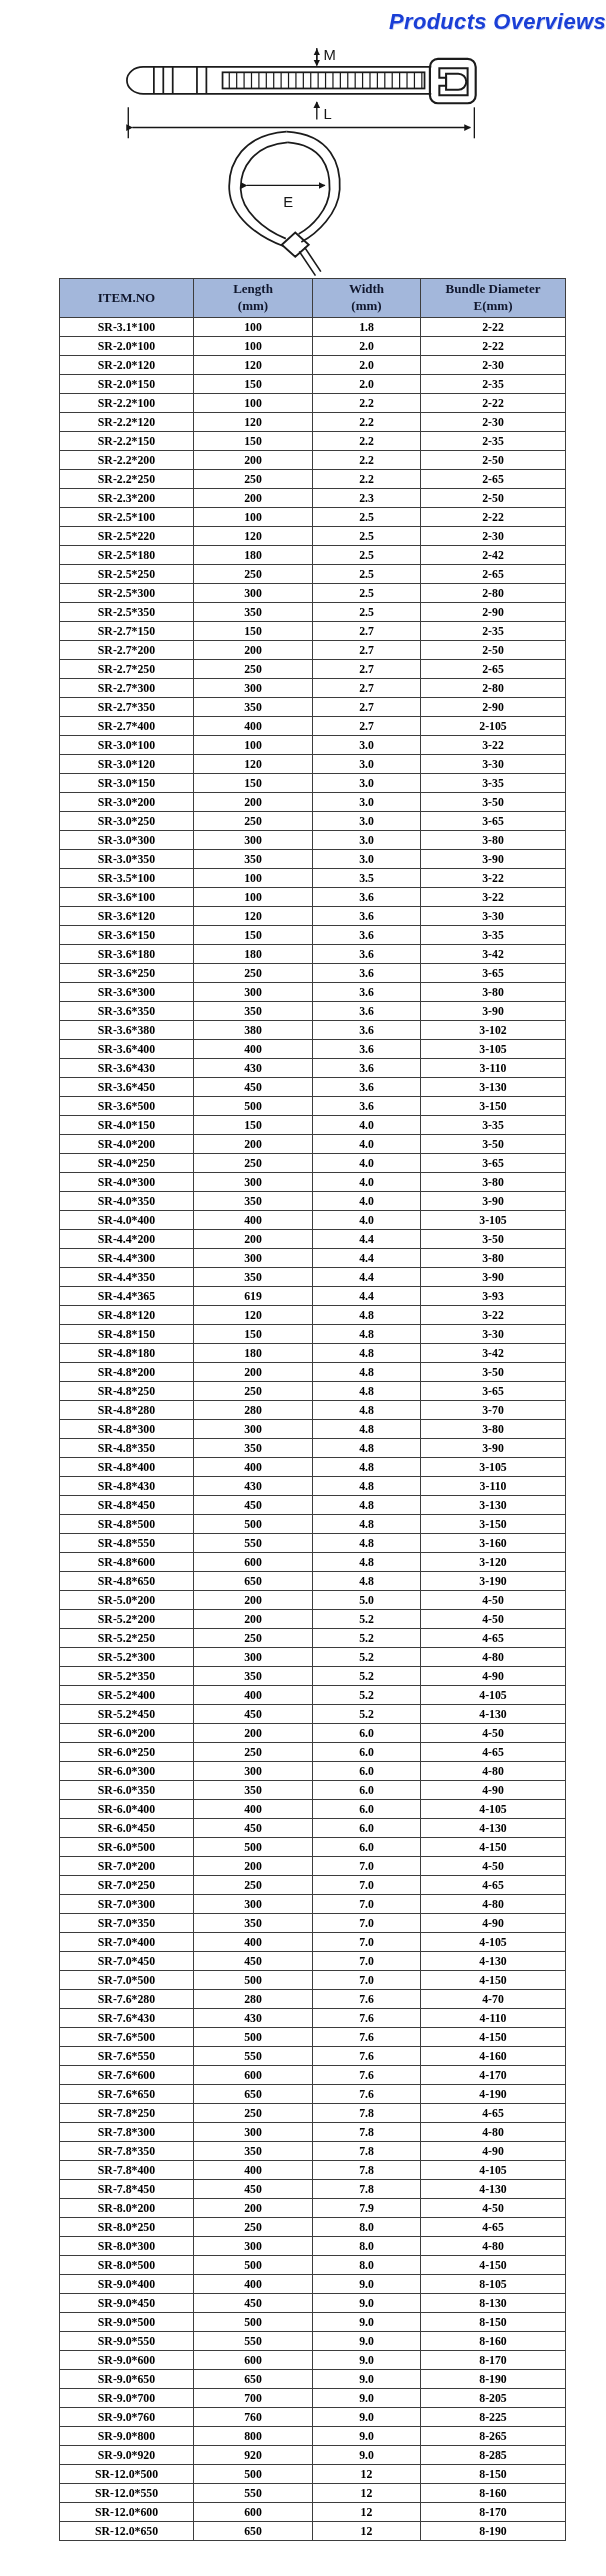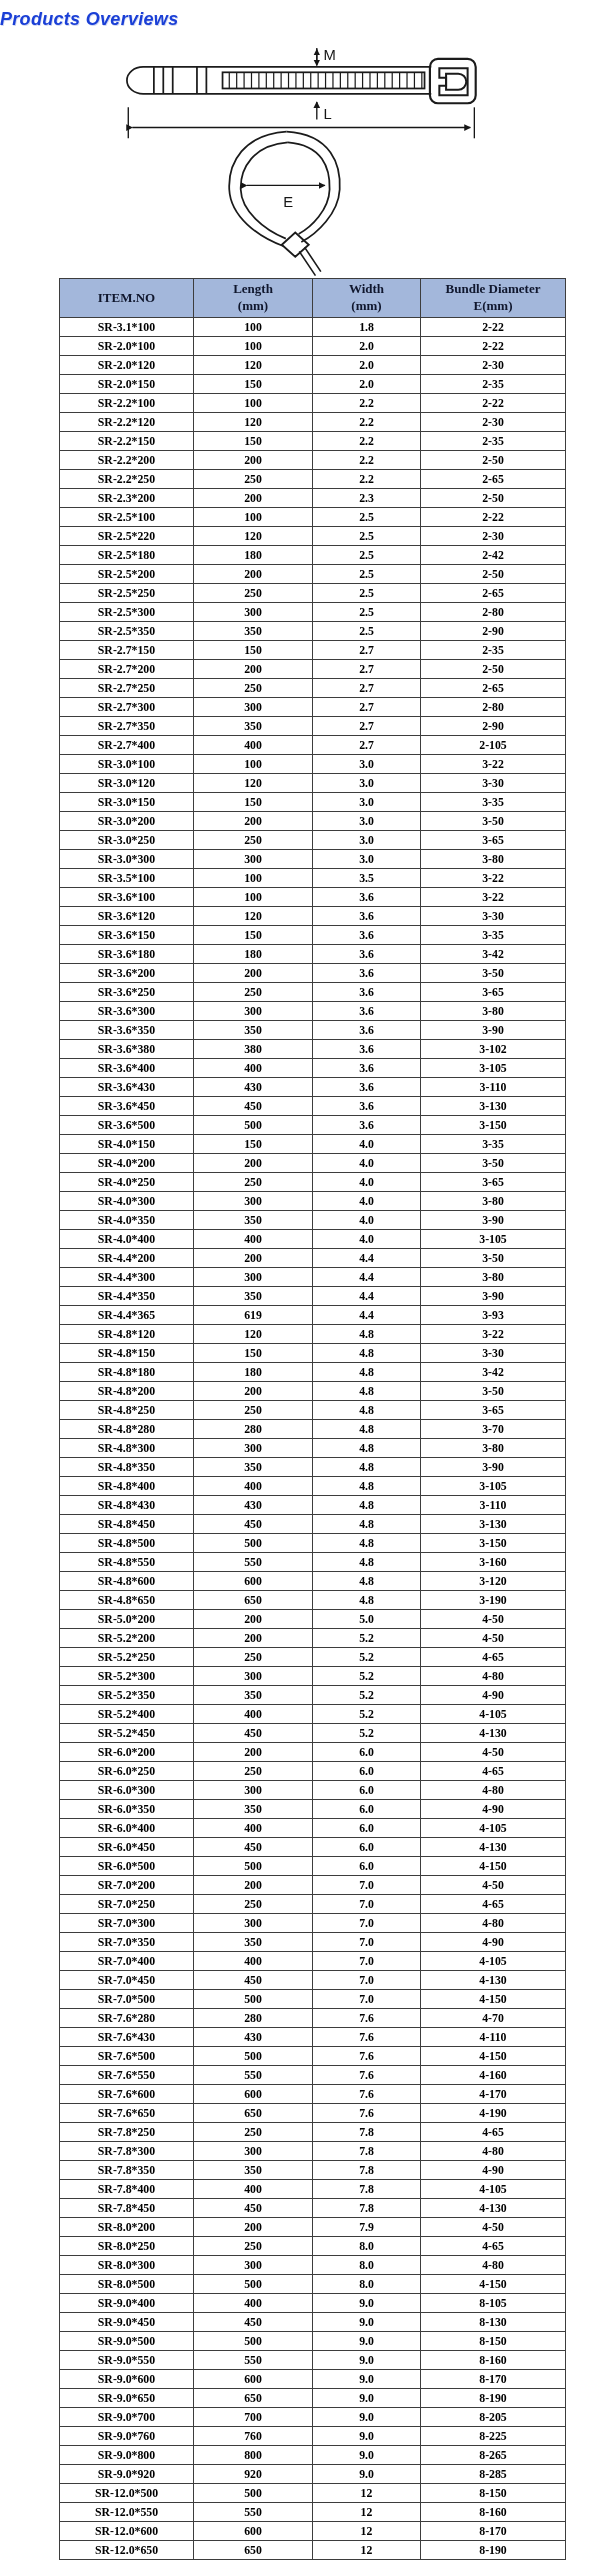--- a/index.html
+++ b/index.html
@@ -8,23 +8,23 @@
     --header-fg:#10172e;
     --border:#3d3d3d;
     --line:#1b1b1b;
   }
   html,body{margin:0;padding:0;background:#ffffff;}
   .page{
     position:relative;width:606px;height:2576px;background:#fff;
     font-family:"Liberation Serif",serif;overflow:hidden;
   }
   .title{
-    position:absolute;top:9.4px;left:0;width:100%;text-align:left;
+    position:absolute;top:9.4px;left:0;width:100%;text-align:right;
     font-family:"Liberation Sans",sans-serif;font-weight:bold;font-style:italic;
-    font-size:18px;letter-spacing:0.3px;color:var(--accent);
+    font-size:22px;letter-spacing:0.3px;color:var(--accent);
     text-shadow:0.7px 0.7px 0 rgba(120,140,220,0.35);
   }
   .diagram{position:absolute;top:40px;left:0;width:606px;height:237px;}
   .diagram svg{display:block;}
   .dim-label{
     font-family:"Liberation Sans",sans-serif;font-size:22px;fill:#161616;font-weight:500;
   }
   table.spec{
     position:absolute;top:278px;left:59px;width:506px;
     border-collapse:collapse;table-layout:fixed;
@@ -198,26 +198,20 @@
           <td>2.5</td>
           <td>2-30</td>
         </tr>
         <tr>
           <td>SR-2.5*180</td>
           <td>180</td>
           <td>2.5</td>
           <td>2-42</td>
         </tr>
         <tr>
-          <td>SR-2.5*200</td>
-          <td>200</td>
-          <td>2.5</td>
-          <td>2-50</td>
-        </tr>
-        <tr>
           <td>SR-2.5*250</td>
           <td>250</td>
           <td>2.5</td>
           <td>2-65</td>
         </tr>
         <tr>
           <td>SR-2.5*300</td>
           <td>300</td>
           <td>2.5</td>
           <td>2-80</td>
@@ -294,20 +288,26 @@
           <td>3.0</td>
           <td>3-65</td>
         </tr>
         <tr>
           <td>SR-3.0*300</td>
           <td>300</td>
           <td>3.0</td>
           <td>3-80</td>
         </tr>
         <tr>
+          <td>SR-3.0*350</td>
+          <td>350</td>
+          <td>3.0</td>
+          <td>3-90</td>
+        </tr>
+        <tr>
           <td>SR-3.5*100</td>
           <td>100</td>
           <td>3.5</td>
           <td>3-22</td>
         </tr>
         <tr>
           <td>SR-3.6*100</td>
           <td>100</td>
           <td>3.6</td>
           <td>3-22</td>
@@ -324,26 +324,20 @@
           <td>3.6</td>
           <td>3-35</td>
         </tr>
         <tr>
           <td>SR-3.6*180</td>
           <td>180</td>
           <td>3.6</td>
           <td>3-42</td>
         </tr>
         <tr>
-          <td>SR-3.6*200</td>
-          <td>200</td>
-          <td>3.6</td>
-          <td>3-50</td>
-        </tr>
-        <tr>
           <td>SR-3.6*250</td>
           <td>250</td>
           <td>3.6</td>
           <td>3-65</td>
         </tr>
         <tr>
           <td>SR-3.6*300</td>
           <td>300</td>
           <td>3.6</td>
           <td>3-80</td>

